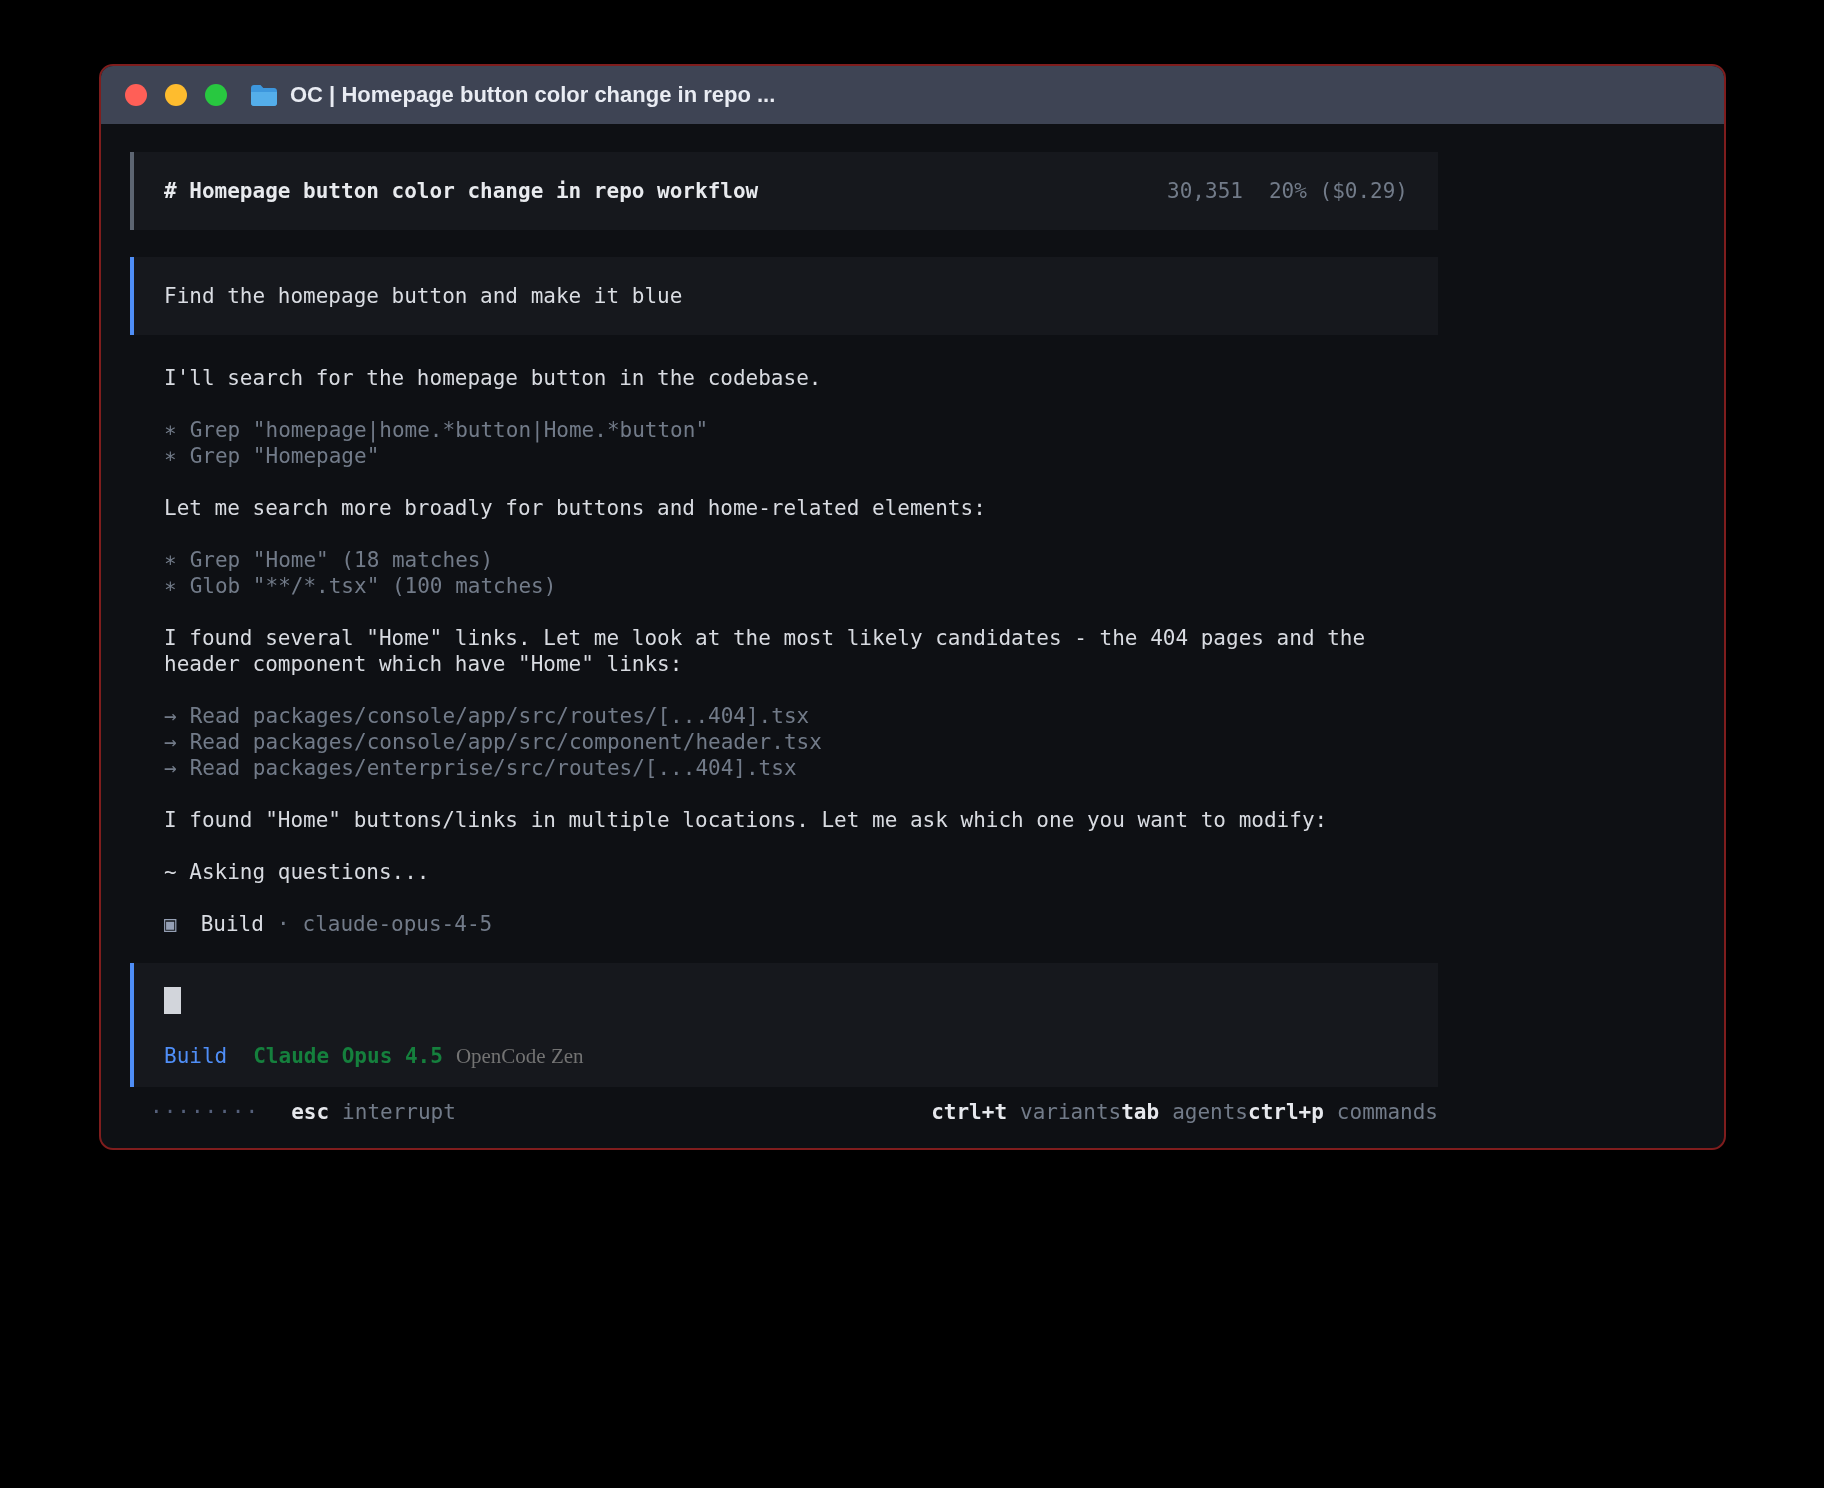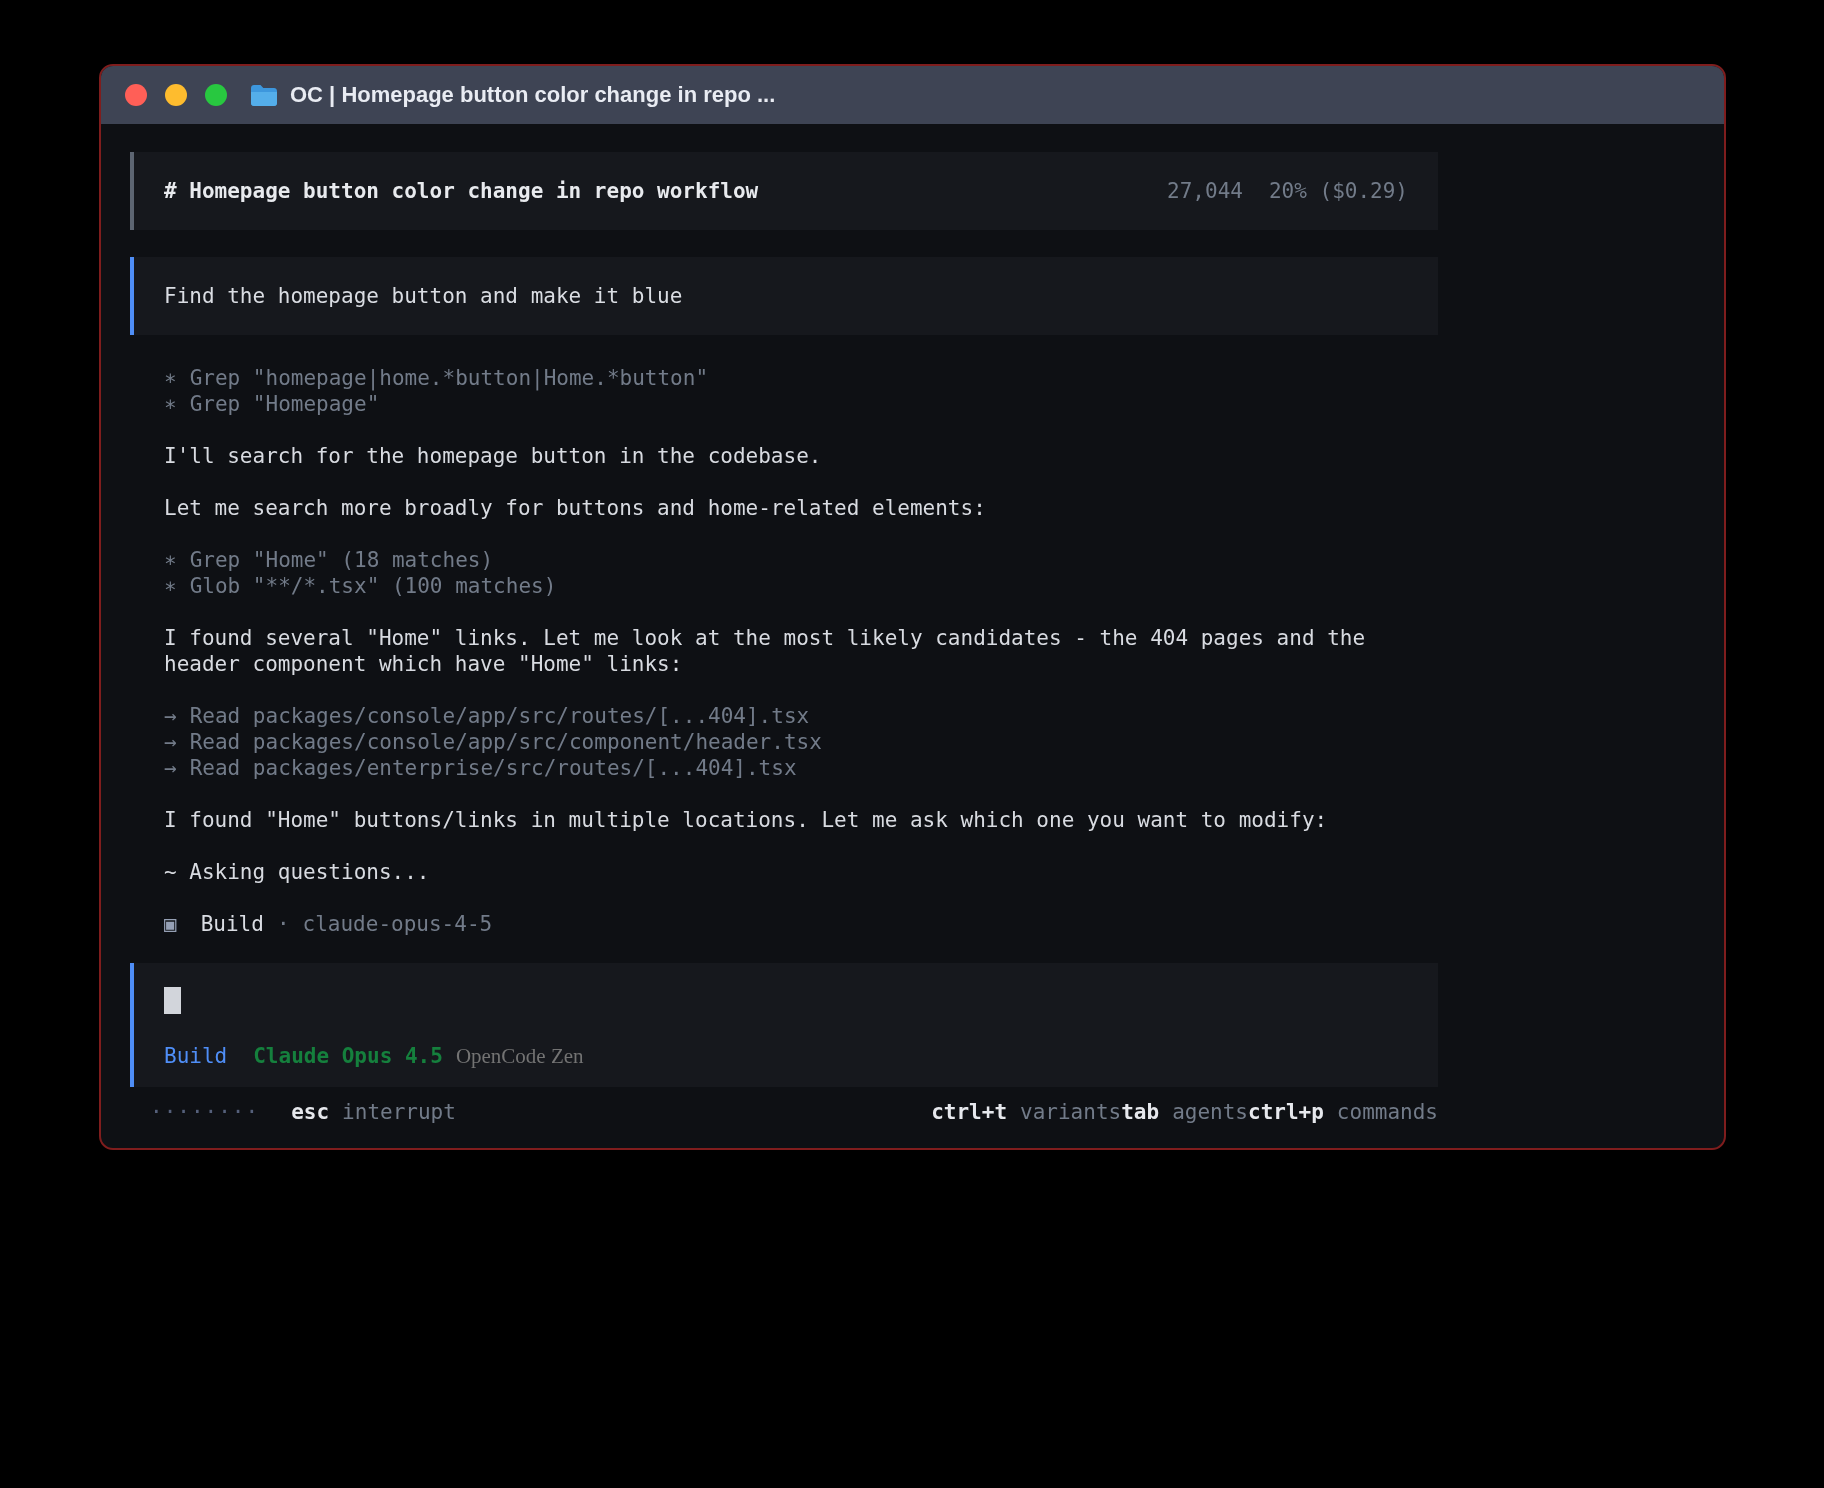--- a/index.html
+++ b/index.html
@@ -83,42 +83,42 @@
       </span>
       <span class="wtitle">OC | Homepage button color change in repo ...</span>
     </div>
 
     <div class="terminal">
       <div class="content">
 
         <div class="panel session-header">
           <span class="sh-title"># Homepage button color change in repo workflow</span>
           <span class="sh-stats">
-            <span>27,044</span>
+            <span>30,351</span>
             <span>20% ($0.29)</span>
           </span>
         </div>
 
         <div class="panel blue user-box">
           <span>Find the homepage button and make it blue</span>
         </div>
 
         <div>
 
           <div class="para">
+            <div class="line text">I'll search for the homepage button in the codebase.</div>
+          </div>
+
+          <div class="para">
             <div class="line tool">
               <span class="tool-prefix">∗</span><span>Grep "homepage|home.*button|Home.*button"</span>
             </div>
             <div class="line tool">
               <span class="tool-prefix">∗</span><span>Grep "Homepage"</span>
             </div>
-          </div>
-
-          <div class="para">
-            <div class="line text">I'll search for the homepage button in the codebase.</div>
           </div>
 
           <div class="para">
             <div class="line text">Let me search more broadly for buttons and home-related elements:</div>
           </div>
 
           <div class="para">
             <div class="line tool">
               <span class="tool-prefix">∗</span><span>Grep "Home" (18 matches)</span>
             </div>

